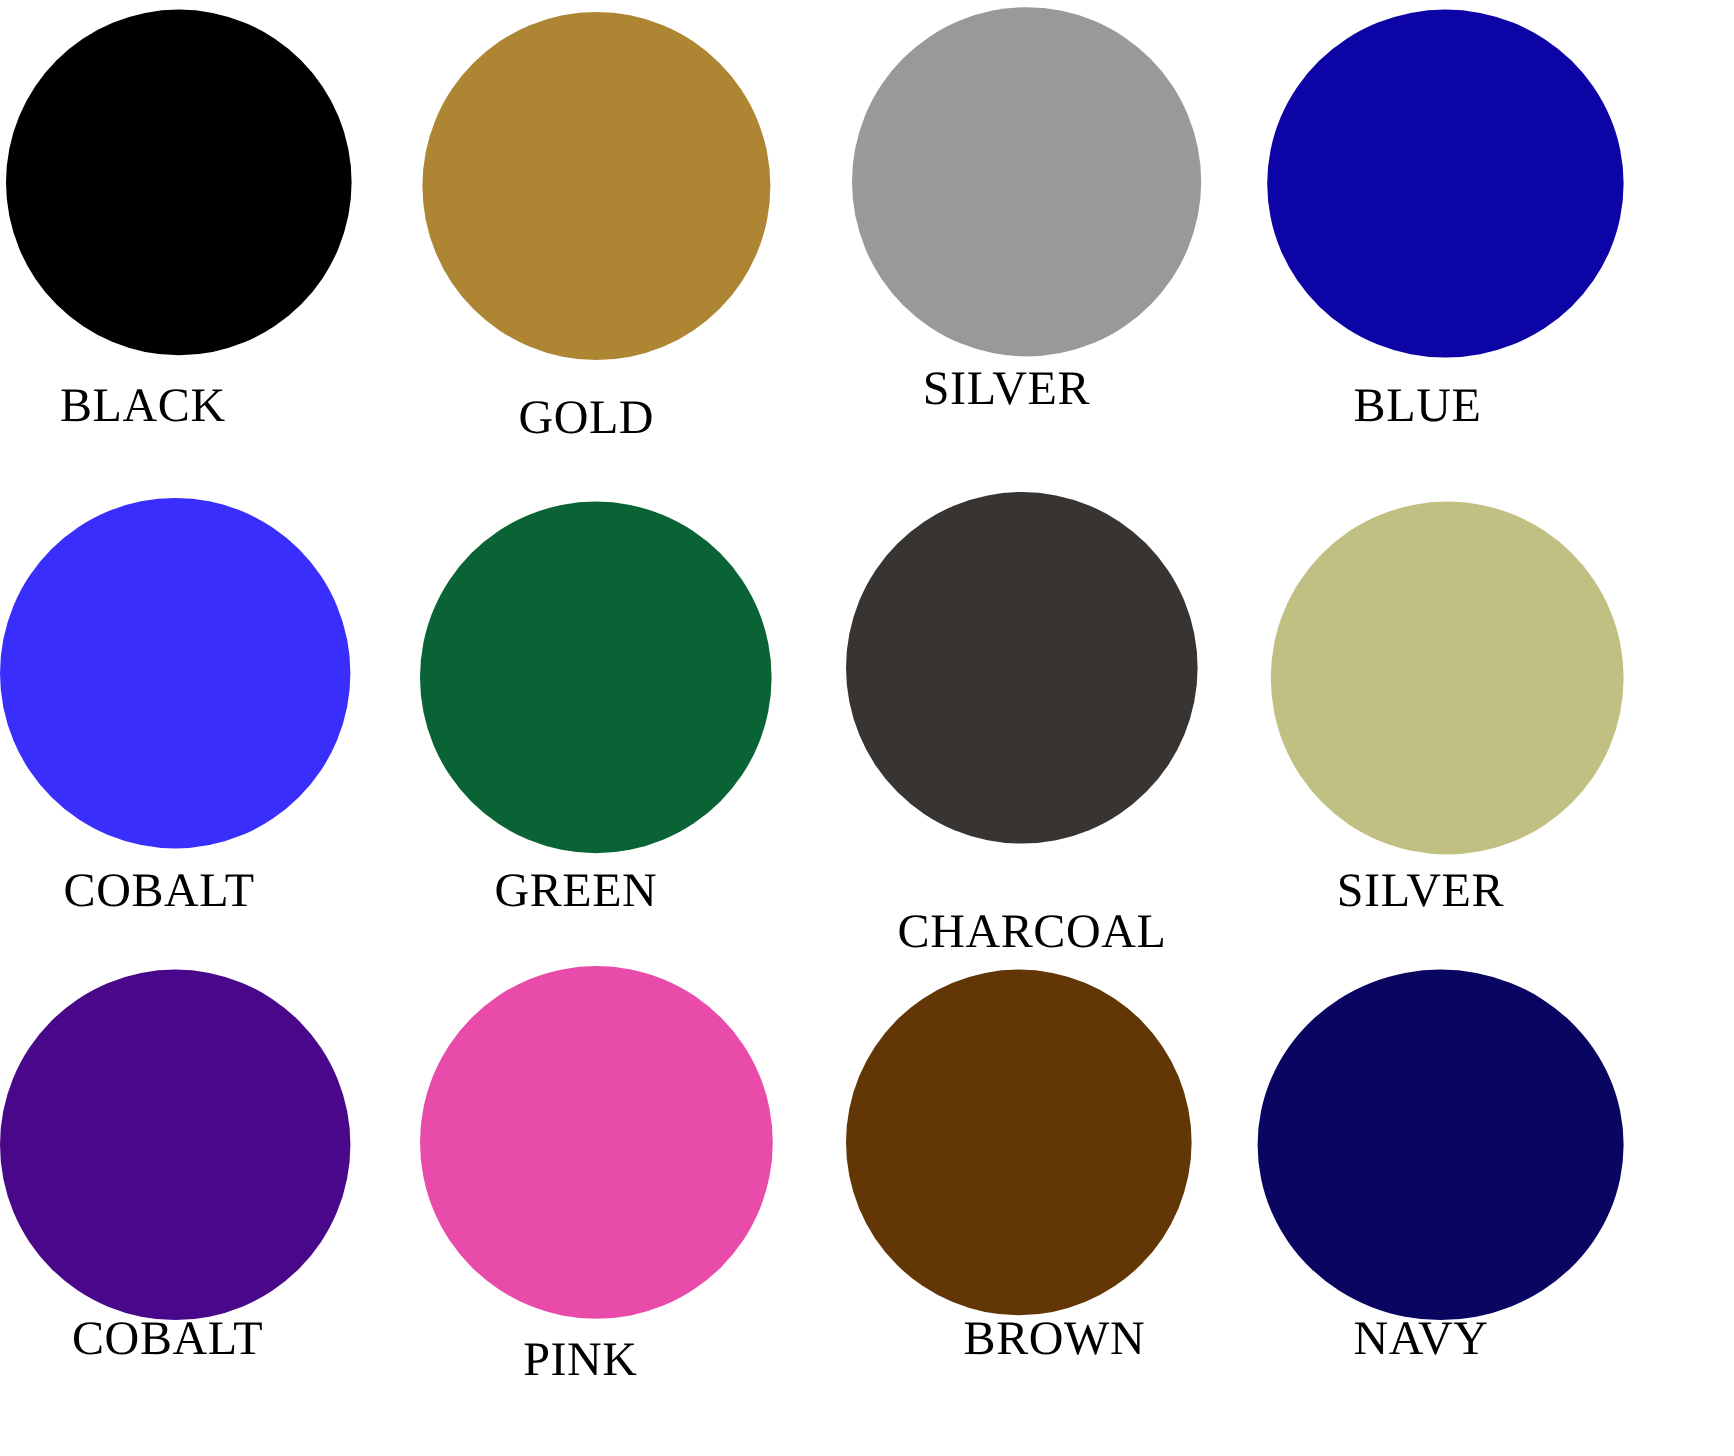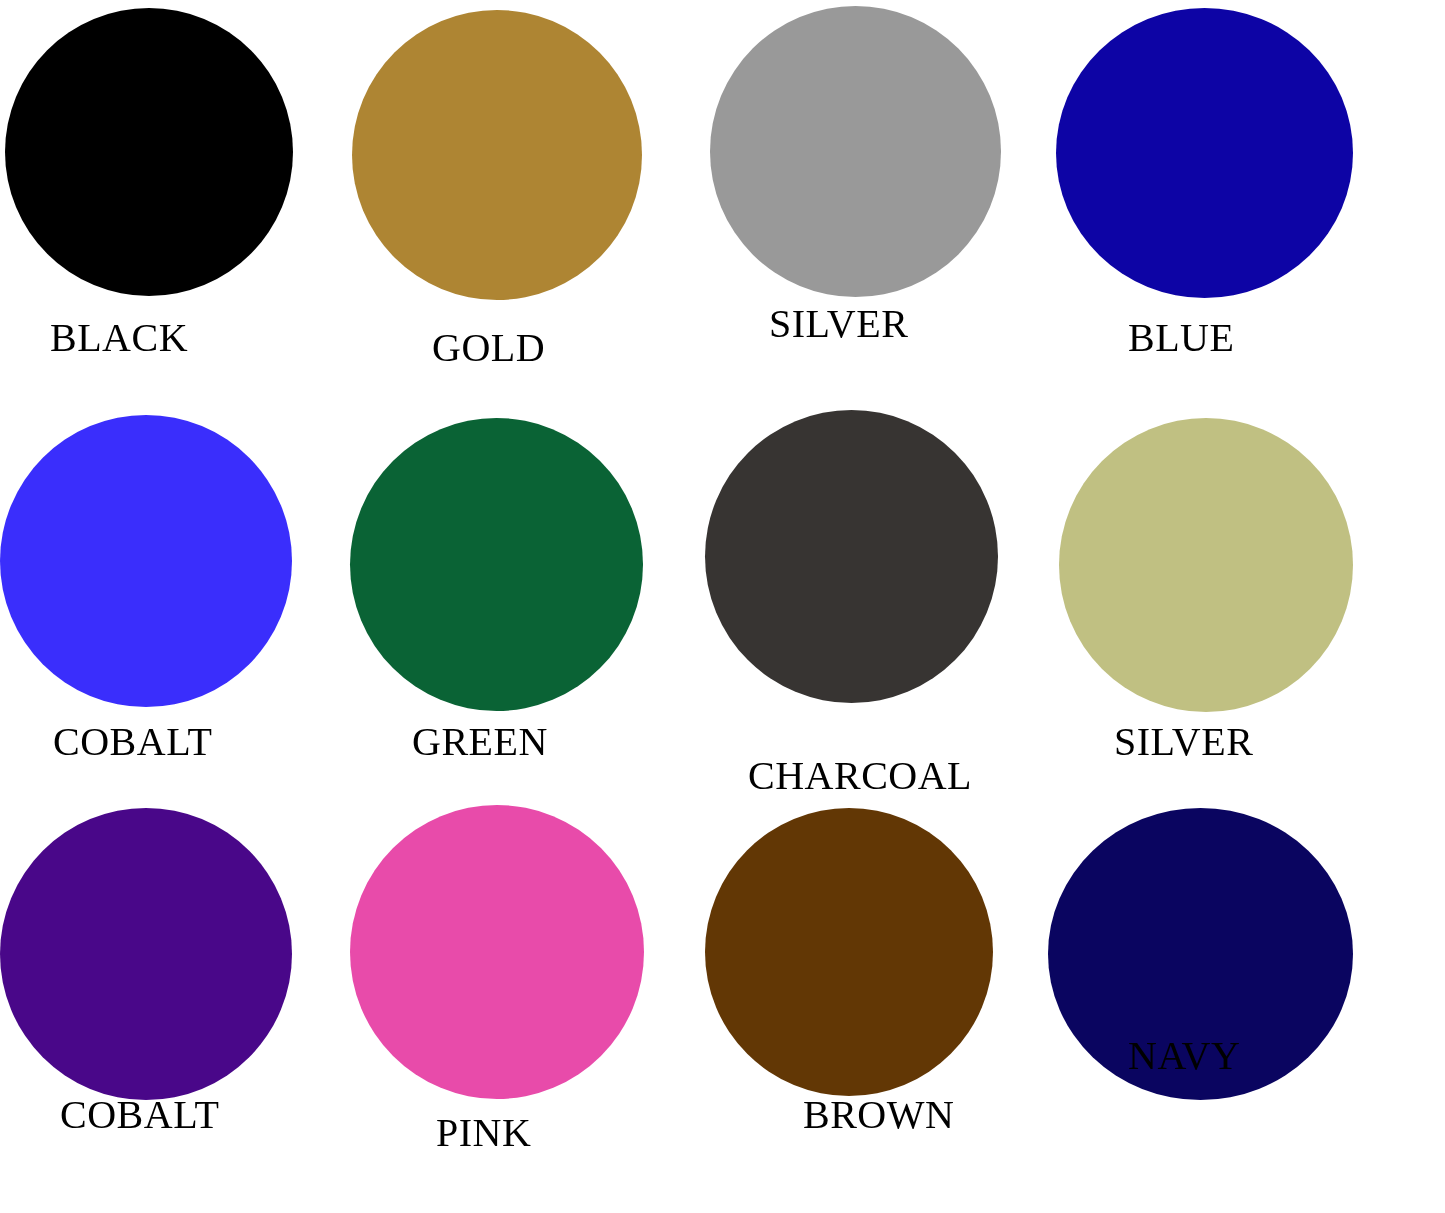--- a/index.html
+++ b/index.html
@@ -80,15 +80,15 @@
     <div class="swatch-cell" style="left: 0px; top: 0px;">
       <div class="swatch-dot" style="left: 350px; top: 805px; width: 294px; height: 294px; background: rgb(232, 75, 170);"></div>
       <div class="swatch-label" style="left: 436px; top: 1113px;">PINK</div>
     </div>
     <div class="swatch-cell" style="left: 0px; top: 0px;">
       <div class="swatch-dot" style="left: 705px; top: 808px; width: 288px; height: 288px; background: rgb(98, 55, 5);"></div>
       <div class="swatch-label" style="left: 766px; top: 1095px; margin-left: 37px;">BROWN</div>
     </div>
     <div class="swatch-cell" style="left: 0px; top: 0px;">
       <div class="swatch-dot" style="left: 1048px; top: 808px; width: 305px; height: 292px; background: rgb(10, 5, 96);"></div>
-      <div class="swatch-label" style="left: 1128px; top: 1036px; text-align: right;">NAVY</div>
+      <div class="swatch-label" style="left: 1128px; top: 1095px; text-align: right;">NAVY</div>
     </div>
   </div>
 
 </body></html>

